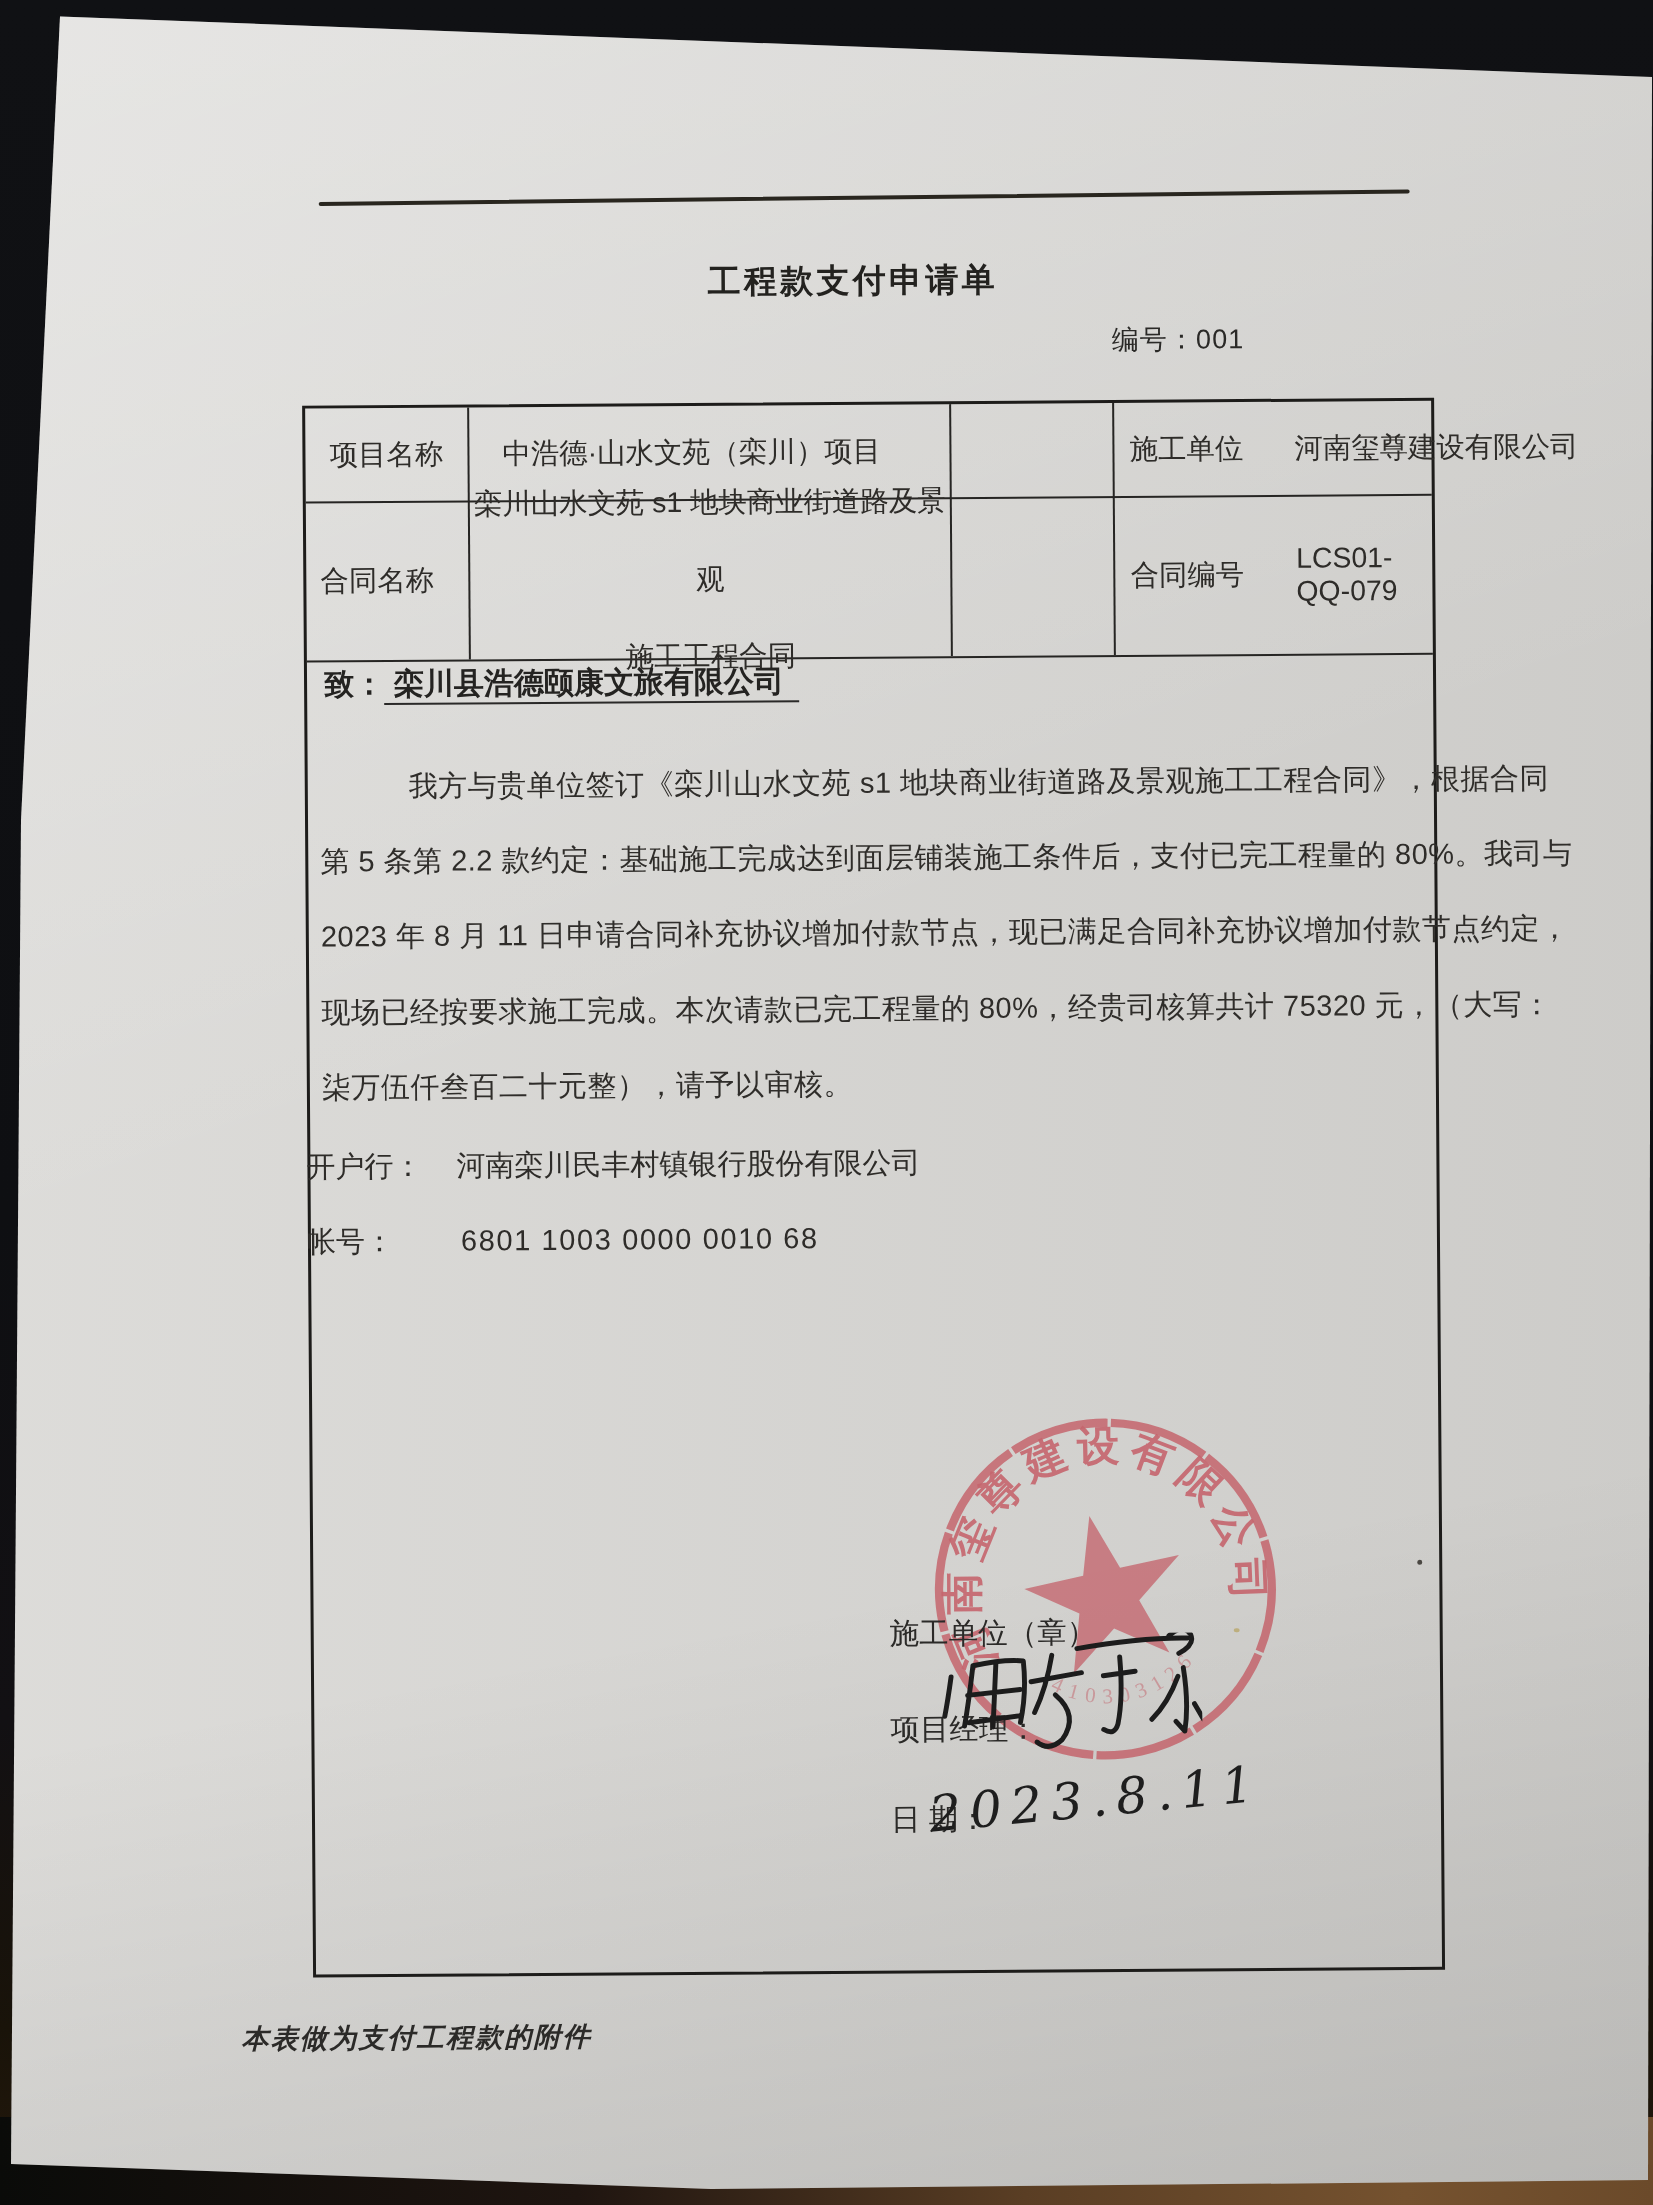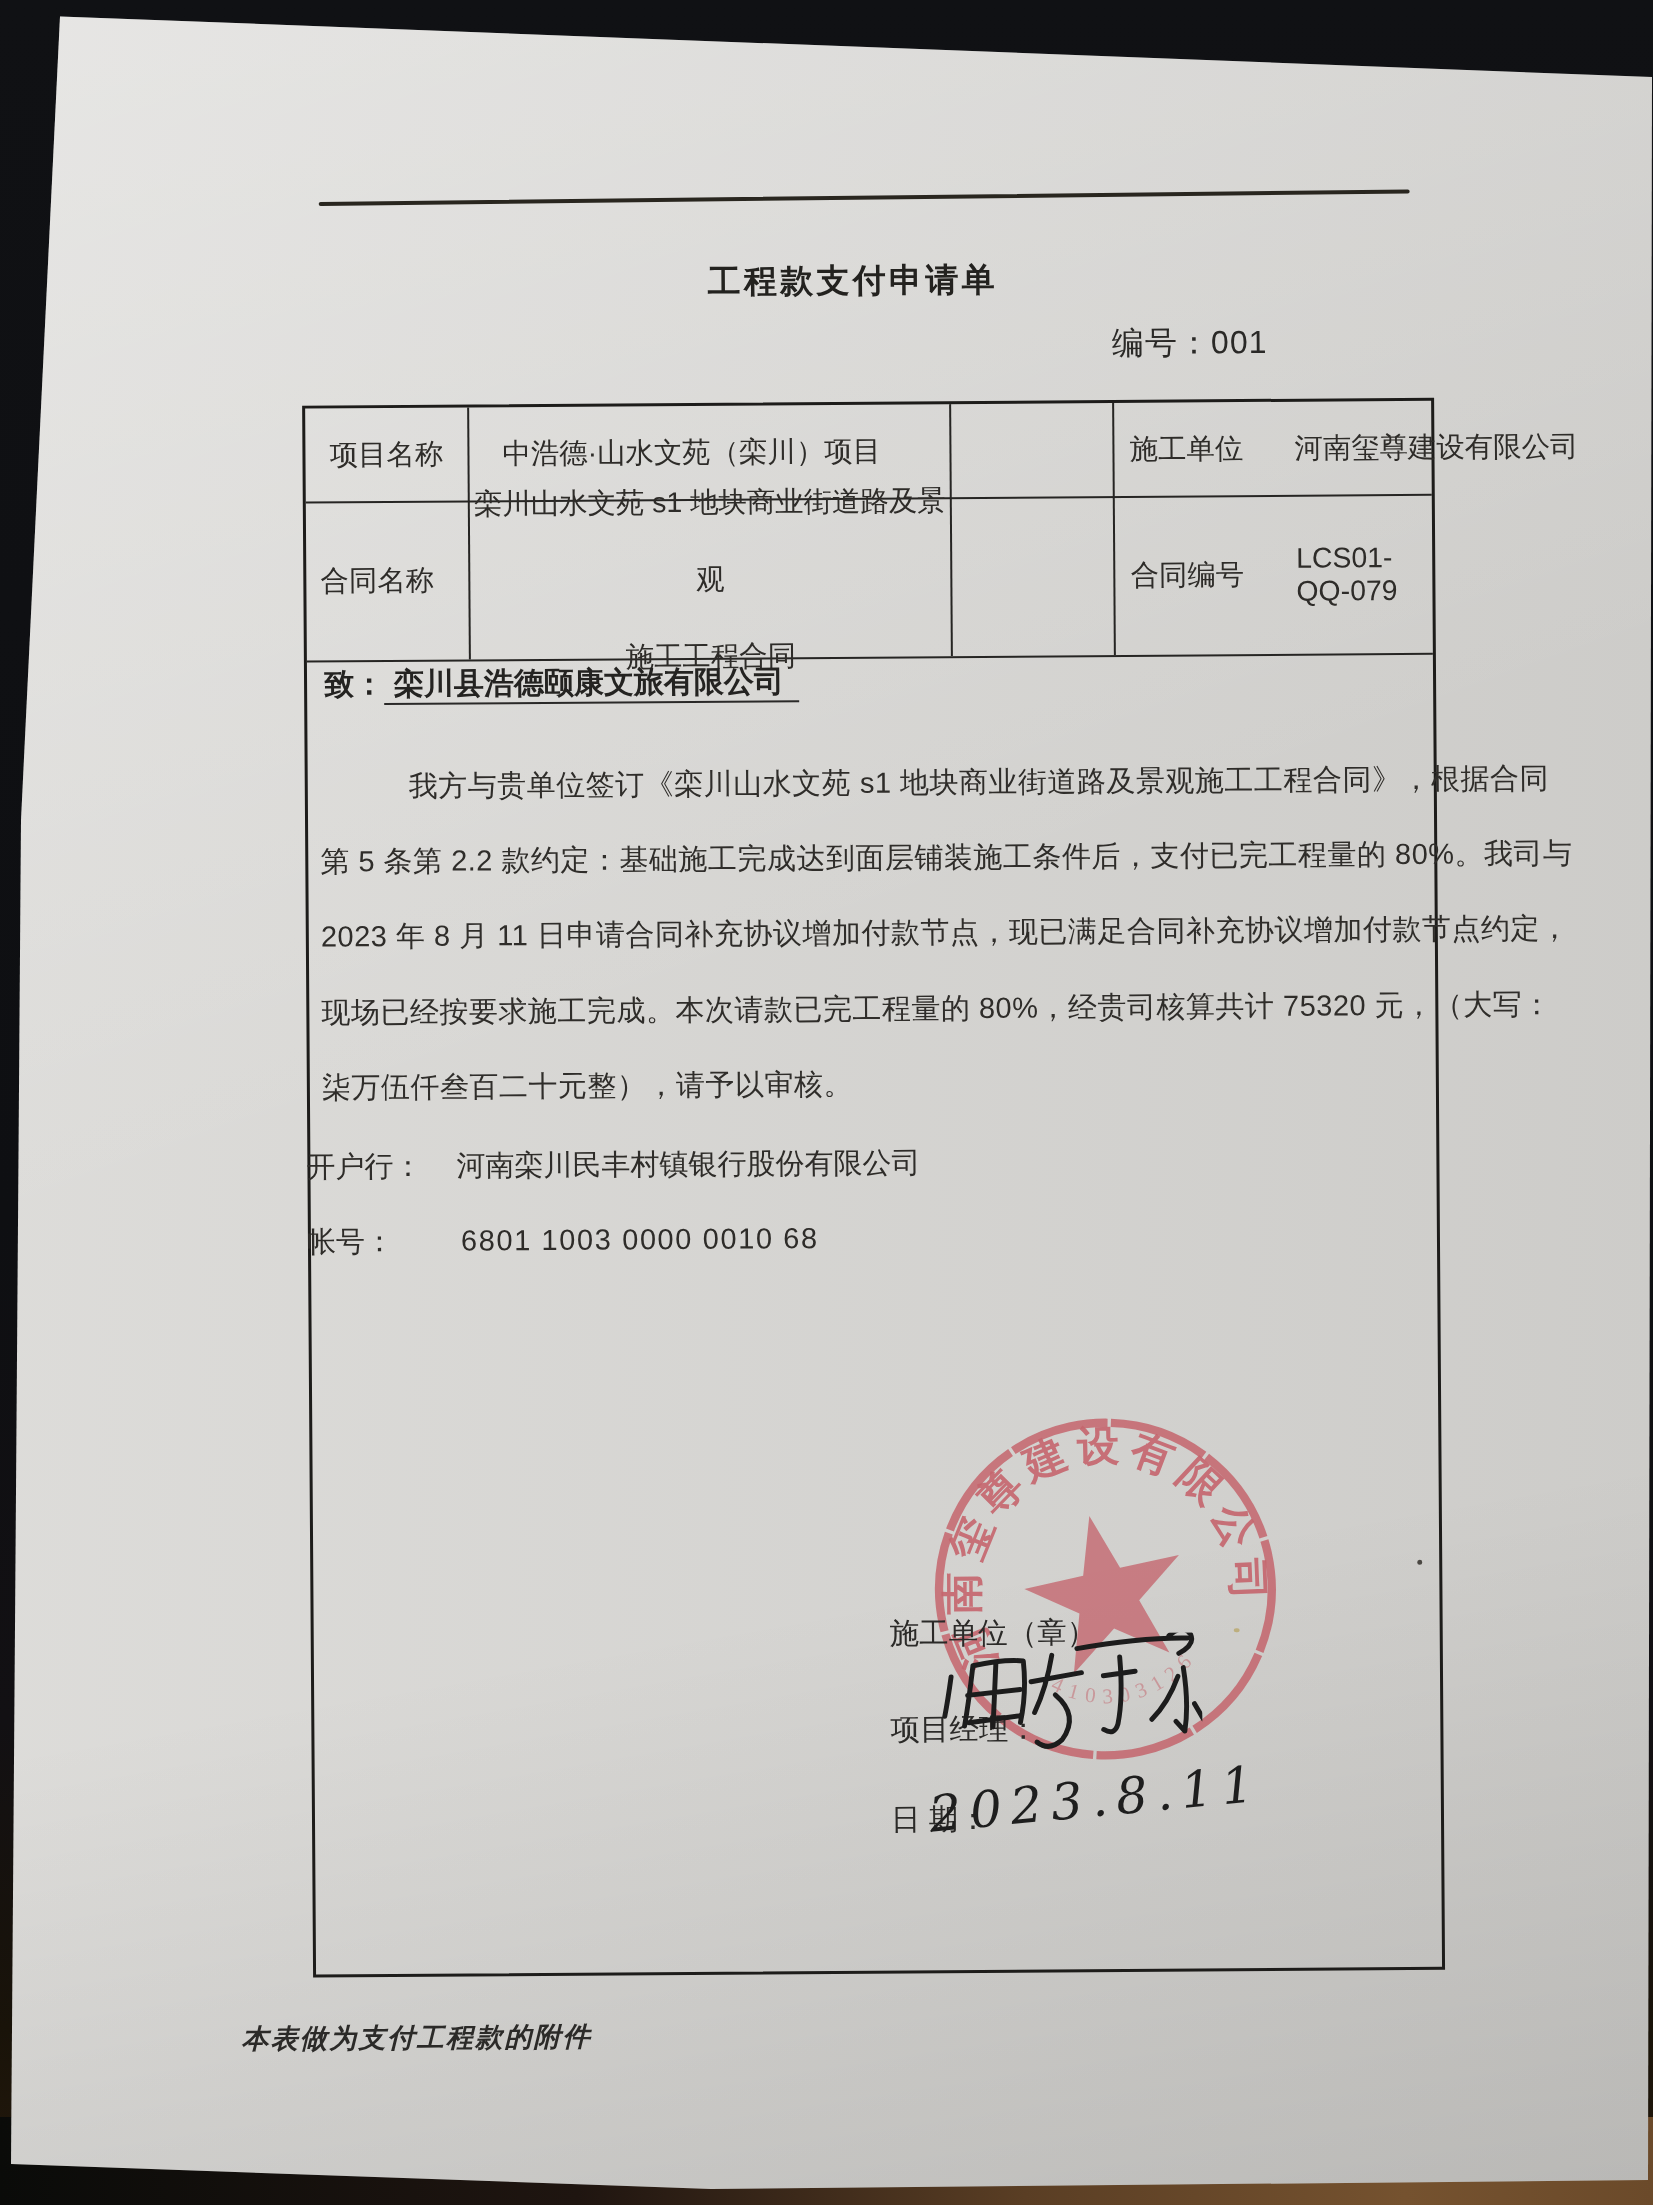--- a/index.html
+++ b/index.html
@@ -11,21 +11,21 @@
     background-color:#d8d7d4;
     background-image:linear-gradient(160deg,rgba(255,255,255,.30) 0%,rgba(255,255,255,0) 45%),
                      linear-gradient(350deg,rgba(0,0,0,.10) 0%,rgba(0,0,0,0) 30%),
                      linear-gradient(90deg,rgba(255,255,255,.12) 0%,rgba(0,0,0,.05) 100%);
     clip-path:polygon(60px 16.4px,1652px 77px,1648px 2180px,711px 2189px,11px 2164px,21px 820px);}
   .sheet{position:absolute;inset:0;z-index:2;transform:rotate(-0.4deg);transform-origin:50% 50%;color:#2d2b28;}
   .abs{position:absolute;}
   .toprule{left:325px;top:196px;width:1091px;height:3.8px;background:#29261f;border-radius:2.2px;transform:rotate(-0.25deg);}
   .title{left:574px;top:259px;width:569px;text-align:center;font-family:"Liberation Serif",serif;
     font-weight:bold;font-size:33px;letter-spacing:3.3px;color:#23221f;}
-  .serial{left:1117px;top:324px;font-size:32px;letter-spacing:1.1px;color:#2a2927;}
+  .serial{left:1117px;top:324px;font-size:27px;letter-spacing:1.1px;color:#2a2927;}
   .table{left:307px;top:402px;width:1132px;height:1572px;border:3.3px solid #1d1c1a;box-sizing:border-box;}
   .hline{position:absolute;left:0;width:100%;height:2.2px;background:#262523;}
   .vline{position:absolute;top:0;width:2.2px;height:252px;background:#262523;}
   .cell{position:absolute;display:flex;align-items:center;box-sizing:border-box;font-size:28.4px;color:#2e2c29;}
   .cell.center{justify-content:center;text-align:center;}
   .twoLine{line-height:77px;}
   .toLine{left:327px;top:661px;font-family:"Liberation Serif",serif;font-weight:bold;font-size:30px;color:#242321;}
   .toLine .uv{border-bottom:2.7px solid #2a2928;padding:0 15.3px 3.3px 9.8px;}
   .bodyline{left:322px;width:1110px;font-size:29px;color:#2f2d2a;letter-spacing:0.5px;white-space:nowrap;}
   .indent{padding-left:89px;}

